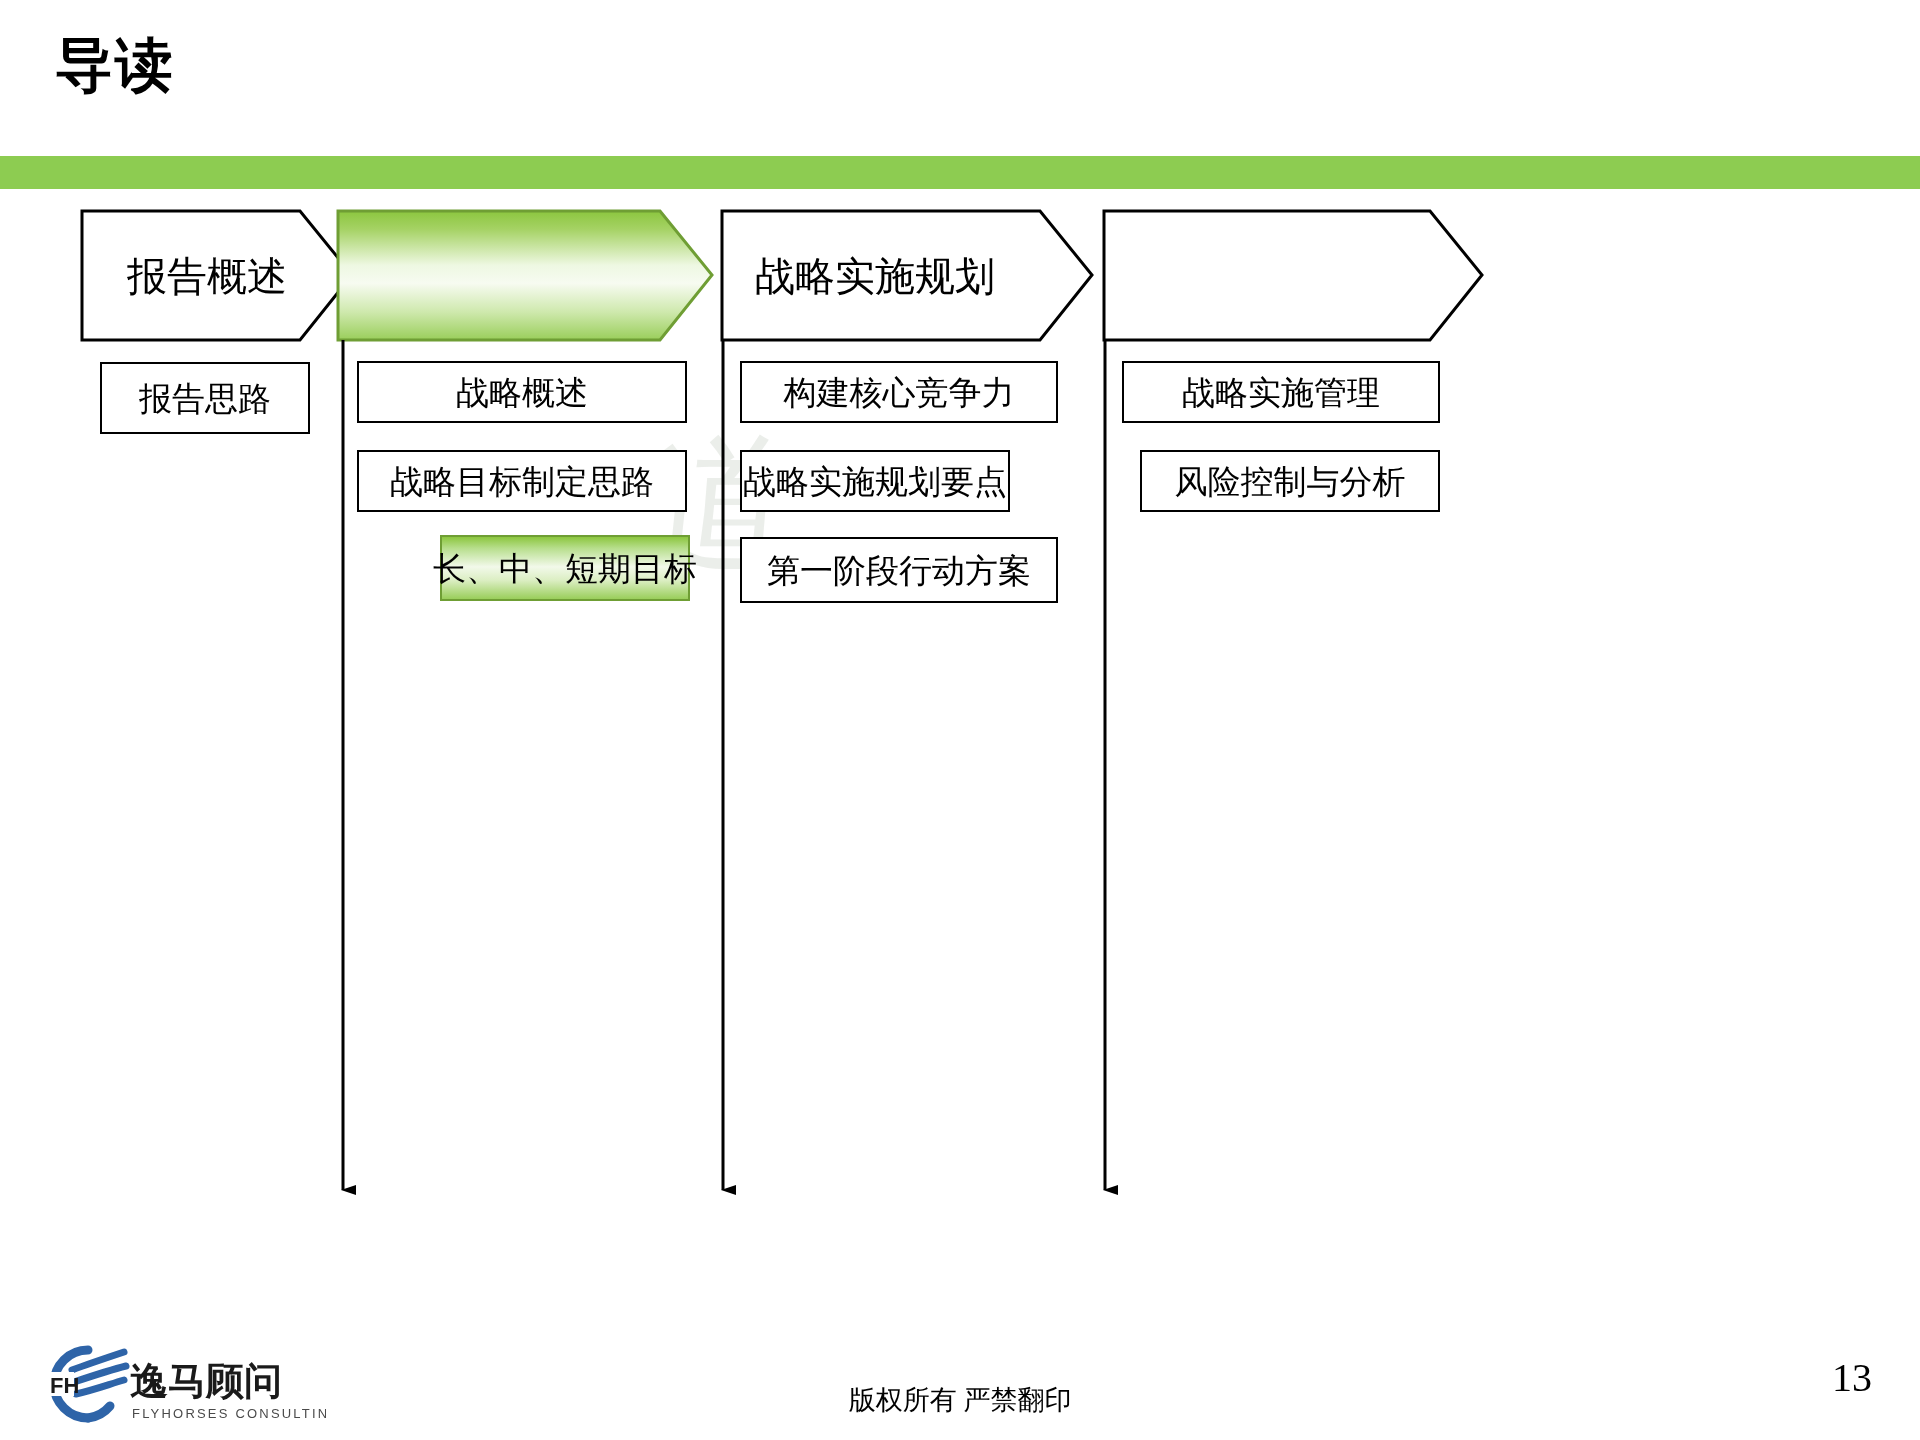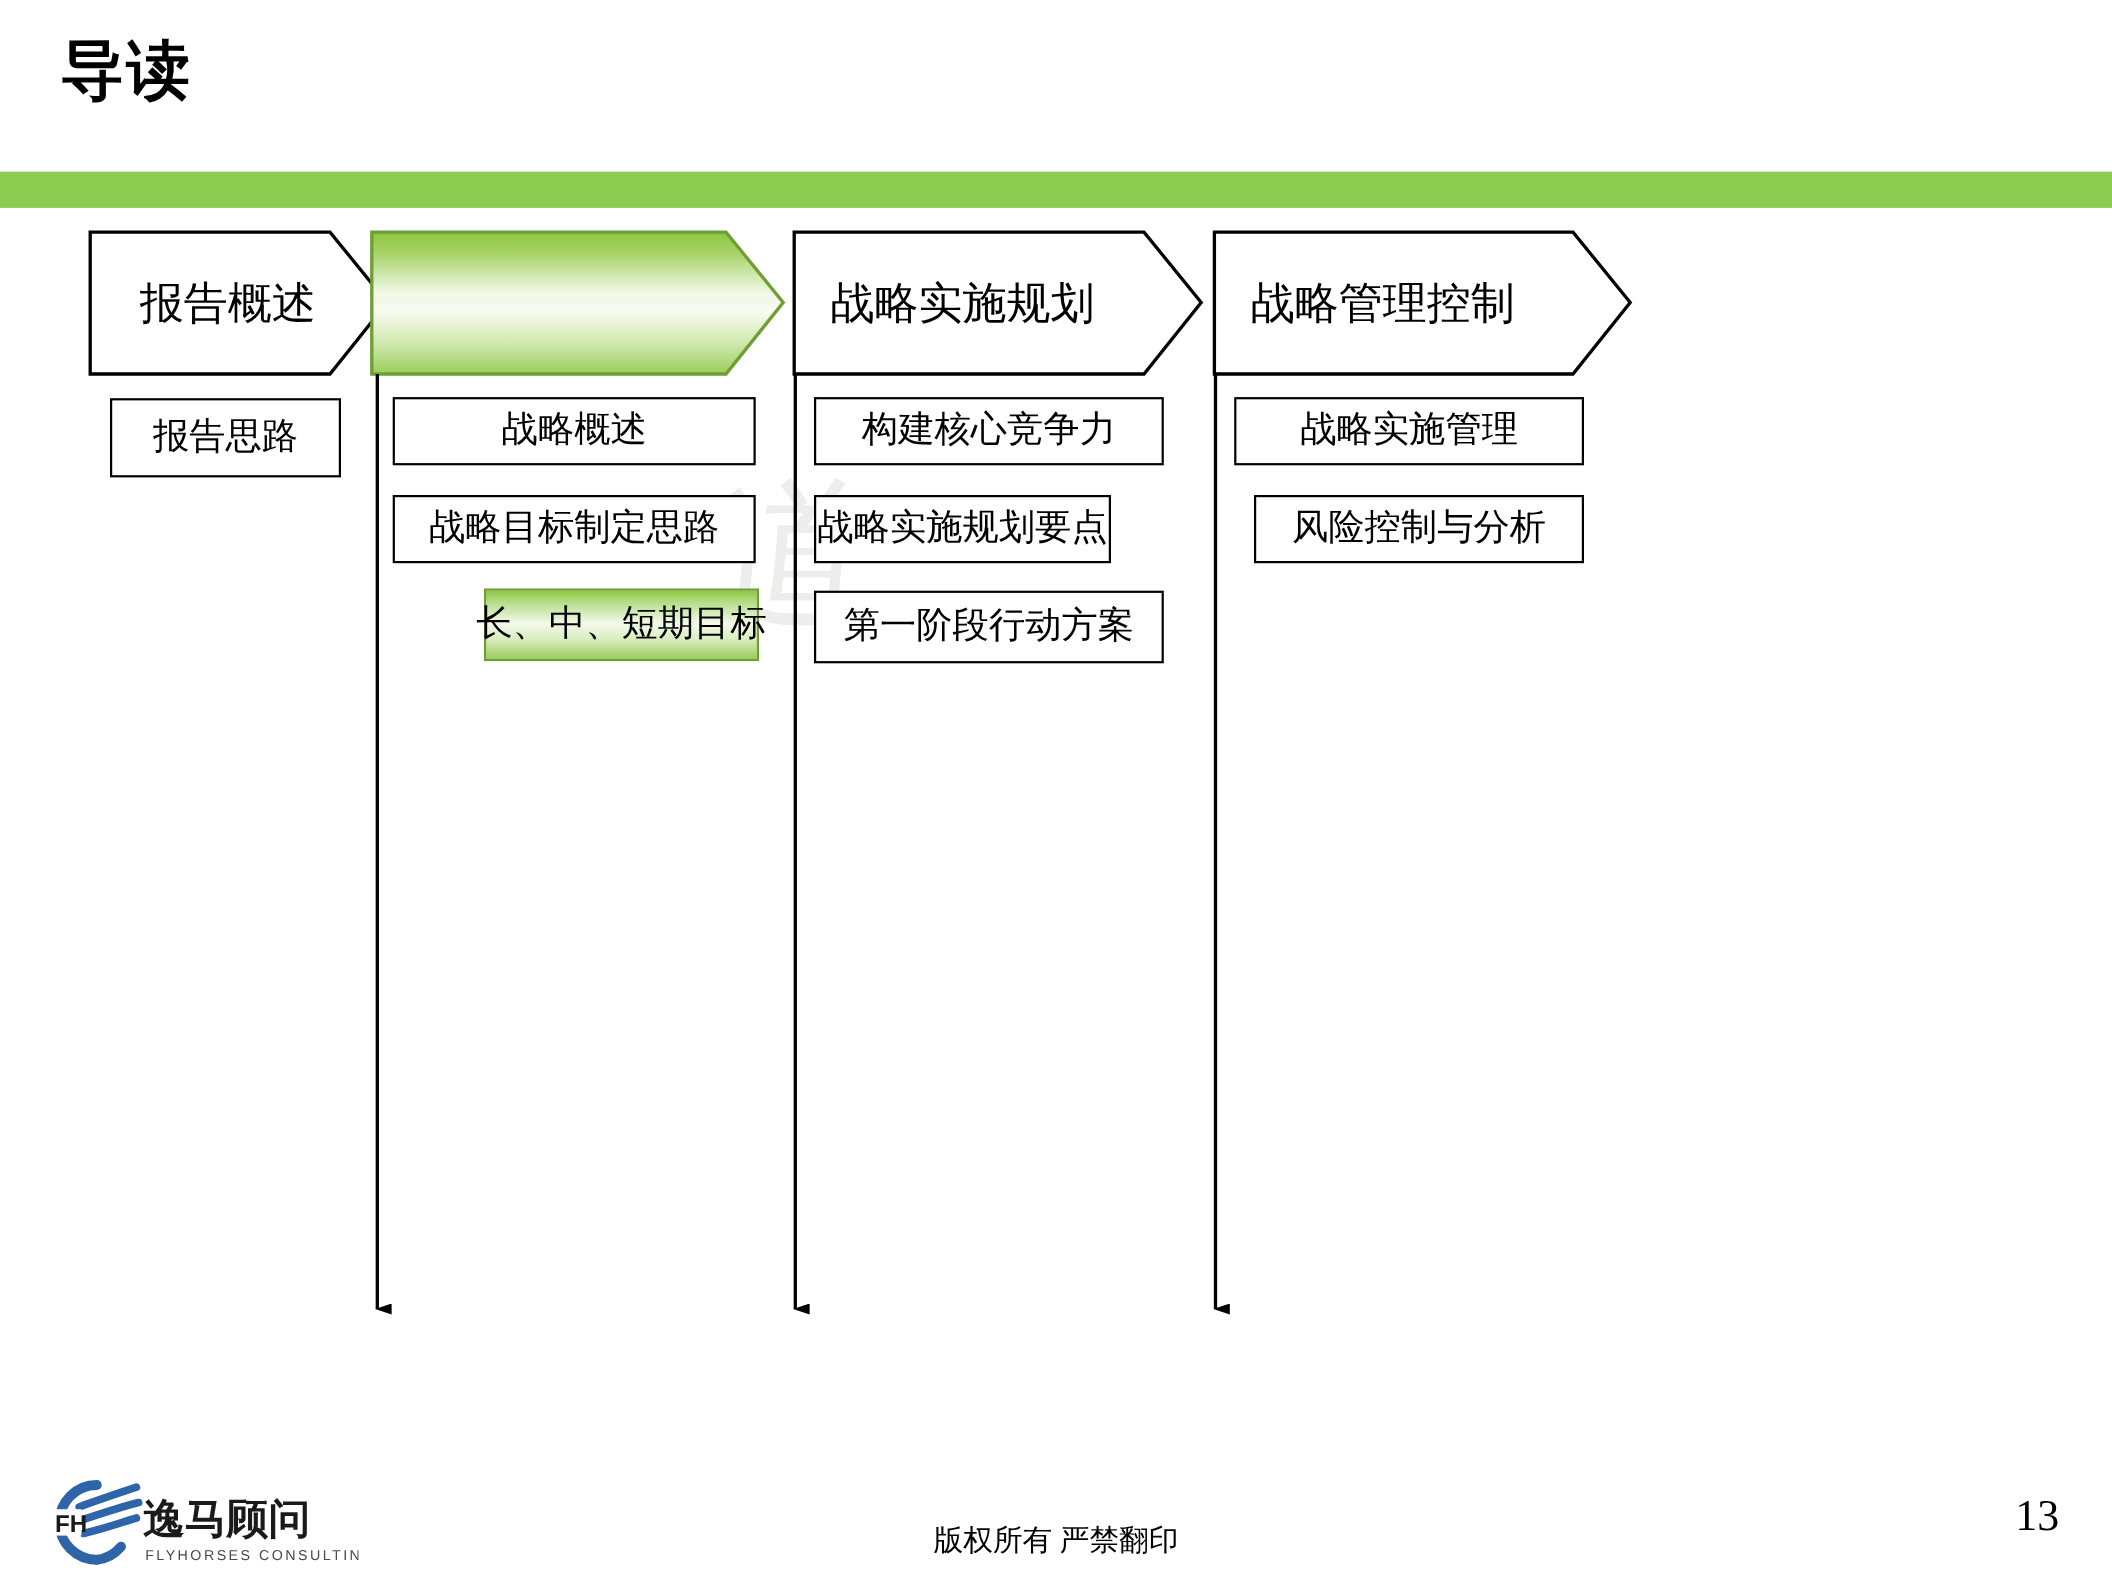--- a/index.html
+++ b/index.html
@@ -65,21 +65,20 @@
 
   
   .sub-box {
     position: absolute;
     border: 2px solid #000000;
     background: #ffffff;
     display: flex;
     align-items: center;
     justify-content: center;
     box-sizing: border-box;
-    font-family: Liberation Mono, monospace;
   }
   .sub-box span {
     font-size: 33px;
     line-height: 1;
     color: #000000;
     white-space: nowrap;
   }
   .sub-box.highlight {
     background: linear-gradient(to bottom,
                 #8CC63F 0%,
@@ -167,21 +166,20 @@
 
     <path d="M 1104,211 L 1430,211 L 1482,275 L 1430,340 L 1104,340 Z" fill="#ffffff" stroke="#000000" stroke-width="3"></path>
 
     <line x1="343" y1="340" x2="343" y2="1190" stroke="#000000" stroke-width="3" marker-end="url(#arrowHead)"></line>
     <line x1="723" y1="340" x2="723" y2="1190" stroke="#000000" stroke-width="3" marker-end="url(#arrowHead)"></line>
     <line x1="1105" y1="340" x2="1105" y2="1190" stroke="#000000" stroke-width="3" marker-end="url(#arrowHead)"></line>
   </svg>
 
   <div class="chev-label" style="left:82px;  top:256px; width:250px;">报告概述</div>
   <div class="chev-label" style="left:730px; top:256px; width:290px;">战略实施规划</div>
-  <div class="chev-label" style="left:1112px; top:256px; width:290px;">战略管理控制</div>
 </div>
 
 <div class="sub-box" style="left:100px; top:362px; width:210px; height:72px;">
   <span>报告思路</span>
 </div>
 
 <div class="sub-box" style="left:357px; top:361px; width:330px; height:62px;">
   <span>战略概述</span>
 </div>
 <div class="sub-box" style="left:357px; top:450px; width:330px; height:62px;">

